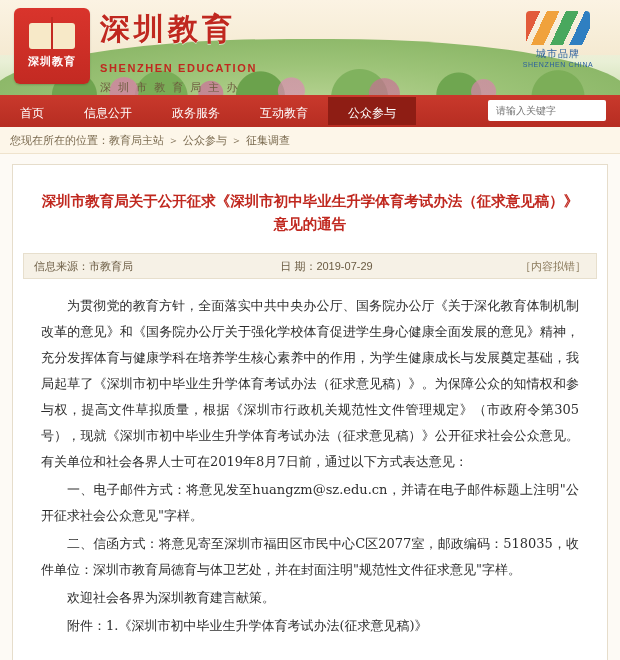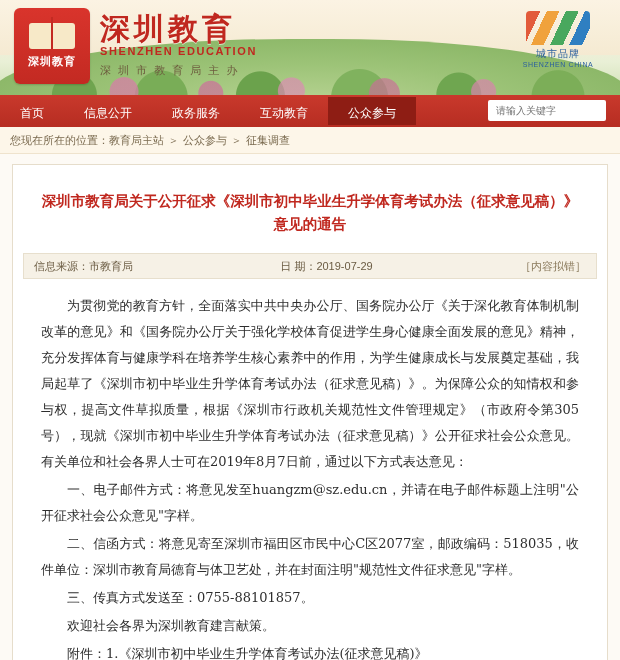--- a/index.html
+++ b/index.html
@@ -106,21 +106,21 @@
     color: #c0281f;
     letter-spacing: 4px;
     line-height: 1.1;
     text-shadow: 0 1px 0 rgba(255,255,255,.6);
   }
   .brand-en {
     font-size: 11px;
     color: #c0281f;
     letter-spacing: 1.6px;
     font-weight: bold;
-    margin-top: 0;
+    margin-top: 17px;
   }
   .brand-sub {
     font-size: 11px;
     color: #6c5b3d;
     letter-spacing: 2px;
     margin-top: 6px;
   }
   .city-logo {
     position: absolute;
     right: 16px; top: 10px;
@@ -320,21 +320,20 @@
     <div class="meta-bar">
       <span class="meta-left">信息来源：市教育局</span>
       <span class="meta-mid">日 期：2019-07-29</span>
       <span class="meta-right">［内容拟错］</span>
     </div>
 
     <div class="body-text">
       <p>为贯彻党的教育方针，全面落实中共中央办公厅、国务院办公厅《关于深化教育体制机制改革的意见》和《国务院办公厅关于强化学校体育促进学生身心健康全面发展的意见》精神，充分发挥体育与健康学科在培养学生核心素养中的作用，为学生健康成长与发展奠定基础，我局起草了《深圳市初中毕业生升学体育考试办法（征求意见稿）》。为保障公众的知情权和参与权，提高文件草拟质量，根据《深圳市行政机关规范性文件管理规定》（市政府令第305号），现就《深圳市初中毕业生升学体育考试办法（征求意见稿）》公开征求社会公众意见。有关单位和社会各界人士可在2019年8月7日前，通过以下方式表达意见：</p>
       <p>一、电子邮件方式：将意见发至huangzm@sz.edu.cn，并请在电子邮件标题上注明"公开征求社会公众意见"字样。</p>
       <p>二、信函方式：将意见寄至深圳市福田区市民中心C区2077室，邮政编码：518035，收件单位：深圳市教育局德育与体卫艺处，并在封面注明"规范性文件征求意见"字样。</p>
-      <p>三、传真方式发送至：0755-88101857。</p>
       <p>欢迎社会各界为深圳教育建言献策。</p>
 
       <div class="attach-line">附件：1.《深圳市初中毕业生升学体育考试办法(征求意见稿)》</div>
 
     </div>
   </div>
 
 </div>
 
 </body></html>

